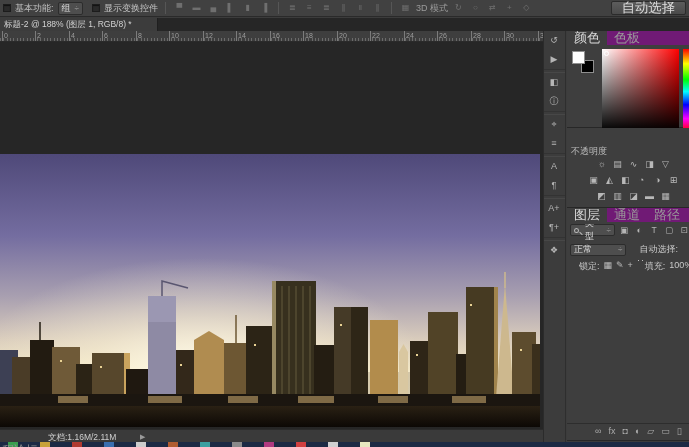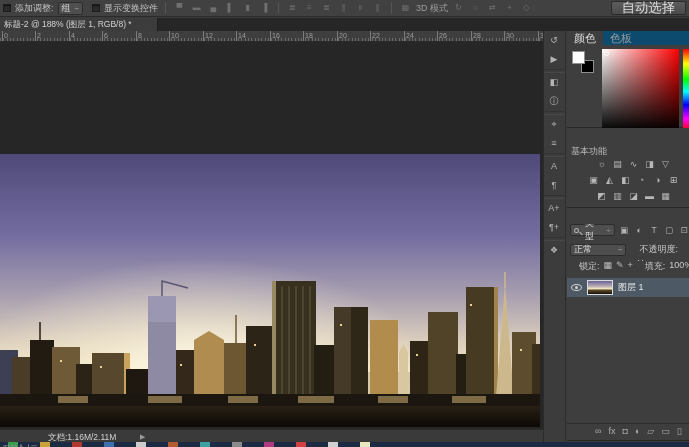--- a/index.html
+++ b/index.html
@@ -32,21 +32,21 @@
   .status-doc{position:absolute;left:48px;top:1px}
   .status-arr{position:absolute;left:140px;top:1px;font-size:7px;color:#9a9a9a}
 
   
   .right-region{left:543px;top:31px;width:146px;height:411px;background:#3c3c3c;border-left:1px solid #2b2b2b}
   .dock{position:absolute;left:0;top:0;width:22px;height:411px;background:#3c3c3c;border-right:1px solid #2e2e2e}
   .dockicon{display:block;width:20px;height:19px;text-align:center;line-height:19px;font-size:9px;color:#b5b5b5}
   .dock-gap{height:4px;border-top:1px solid #333;border-bottom:1px solid #474747}
 
   .panels{position:absolute;left:23px;top:0;width:123px;height:411px}
-  .ptabs{height:14px;background:#0c4a6e;display:flex;font-size:11px}
+  .ptabs{height:14px;background:#701a75;display:flex;font-size:13px}
   .ptab{padding:0 7px;line-height:14px;color:#9a9a9a}
   .ptab.active{background:#3e3e3e;color:#d8d8d8}
   .panel{border-bottom:1px solid #272727;position:relative;background:#3e3e3e}
 
   
   .swatch-wrap{position:absolute;left:5px;top:6px;width:26px;height:26px}
   .sw{position:absolute;width:13px;height:13px;border:1px solid #8f8f8f}
   .sw.bg{left:9px;top:9px;background:#000}
   .sw.fg{left:0;top:0;background:#fff;z-index:2}
   .color-field{position:absolute;left:35px;top:4px;width:77px;height:82px;background:linear-gradient(to bottom,rgba(0,0,0,0),#000),linear-gradient(to right,#fff,#f00)}
@@ -78,21 +78,21 @@
 
   
   .taskbar{left:0;top:442px;width:689px;height:5px;background:#1c2a44;display:flex;gap:22px;padding-left:8px}
   .tbblob{width:10px;height:5px}
 </style>
 </head>
 <body>
 
 <div class="abs options-bar">
   <span class="cb"></span>
-  <span class="lbl">添加调整:</span>
+  <span class="lbl">基本功能:</span>
   <span class="dd">
     <span>组</span>
     <span class="arr">÷</span>
   </span>
   <span class="cb" style="margin-left:5px"></span>
   <span class="lbl">显示变换控件</span>
   <span class="vsep"></span>
   <span class="ticon">▀</span>
   <span class="ticon">▬</span>
   <span class="ticon">▄</span>
@@ -277,21 +277,21 @@
           <span class="sw fg"></span>
         </div>
         <div class="color-field">
           <span class="cf-marker"></span>
         </div>
         <div class="hue-bar"></div>
       </div>
     </div>
 
     <div class="panel" style="height:80px">
-      <div class="addadj">基本功能</div>
+      <div class="addadj">不透明度</div>
       <div class="adjrow" style="left:28px;top:30px">
         <span class="adjicon">☼</span>
         <span class="adjicon">▤</span>
         <span class="adjicon">∿</span>
         <span class="adjicon">◨</span>
         <span class="adjicon">▽</span>
       </div>
       <div class="adjrow" style="left:20px;top:46px">
         <span class="adjicon">▣</span>
         <span class="adjicon">◭</span>
@@ -303,58 +303,58 @@
       <div class="adjrow" style="left:28px;top:62px">
         <span class="adjicon">◩</span>
         <span class="adjicon">▥</span>
         <span class="adjicon">◪</span>
         <span class="adjicon">▬</span>
         <span class="adjicon">▦</span>
       </div>
     </div>
 
     <div class="panel" style="height:233px">
+      <div class="ptabs">
+        <span class="ptab active">图层</span>
+        <span class="ptab">通道</span>
+        <span class="ptab">路径</span>
+      </div>
 
       <div class="filter-row">
         <span class="dd" style="height:12px">
           <span class="mag"></span>
           <span>类型</span>
           <span class="arr">÷</span>
         </span>
         <span class="flticon">▣</span>
         <span class="flticon">◐</span>
         <span class="flticon">T</span>
         <span class="flticon">▢</span>
         <span class="flticon">⊡</span>
       </div>
 
       <div class="blend-row">
         <span class="dd" style="width:58px;height:12px;justify-content:space-between">
           <span>正常</span>
           <span class="arr">÷</span>
         </span>
-        <span>不透明度:</span>
+        <span>自动选择:</span>
         <span>100%</span>
       </div>
 
       <div class="lock-row">
         <span>锁定:</span>
         <span class="lkicon">▦</span>
         <span class="lkicon">✎</span>
         <span class="lkicon">+</span>
         <span class="mini-lock"></span>
         <span style="margin-left:4px">填充:</span>
         <span>100%</span>
       </div>
 
-      <div class="layer-row">
-        <span class="eye"></span>
-        <span class="thumb"></span>
-        <span class="layer-name">图层 1</span>
-      </div>
 
       <div class="layers-bottom">
         <span class="lbicon">∞</span>
         <span class="lbicon">fx</span>
         <span class="lbicon">◘</span>
         <span class="lbicon">◐</span>
         <span class="lbicon">▱</span>
         <span class="lbicon">▭</span>
         <span class="lbicon">▯</span>
       </div>

